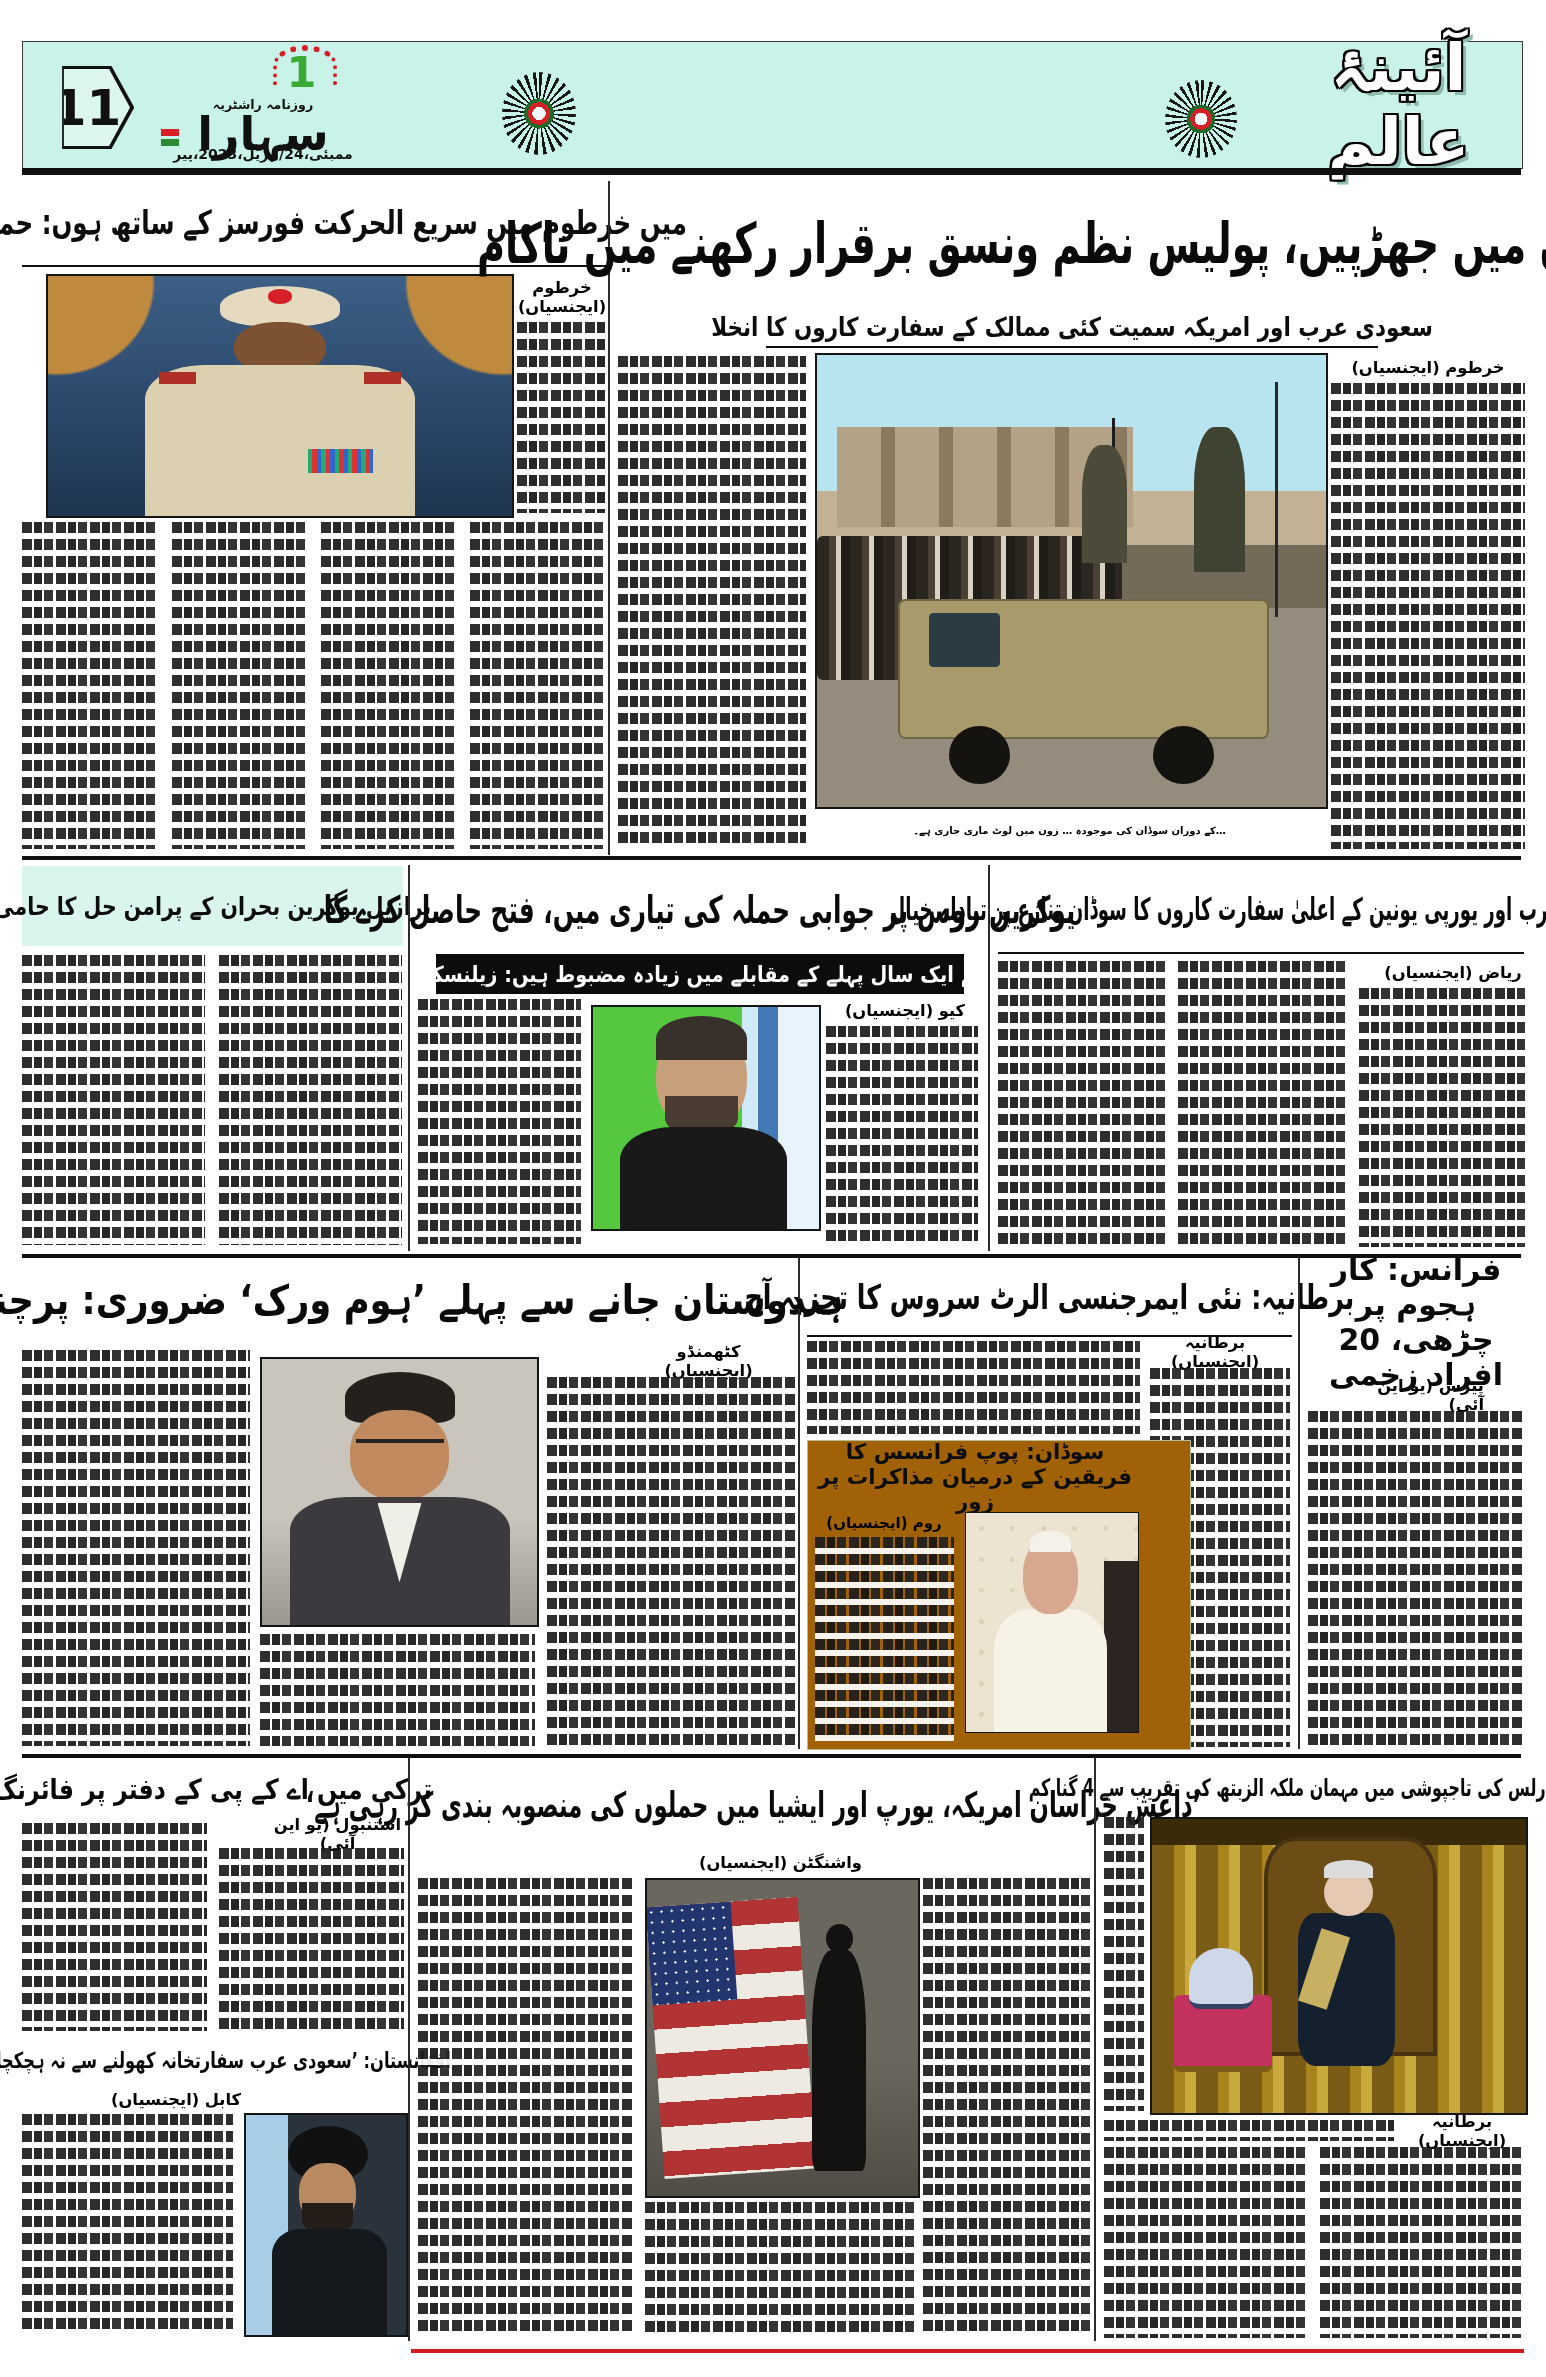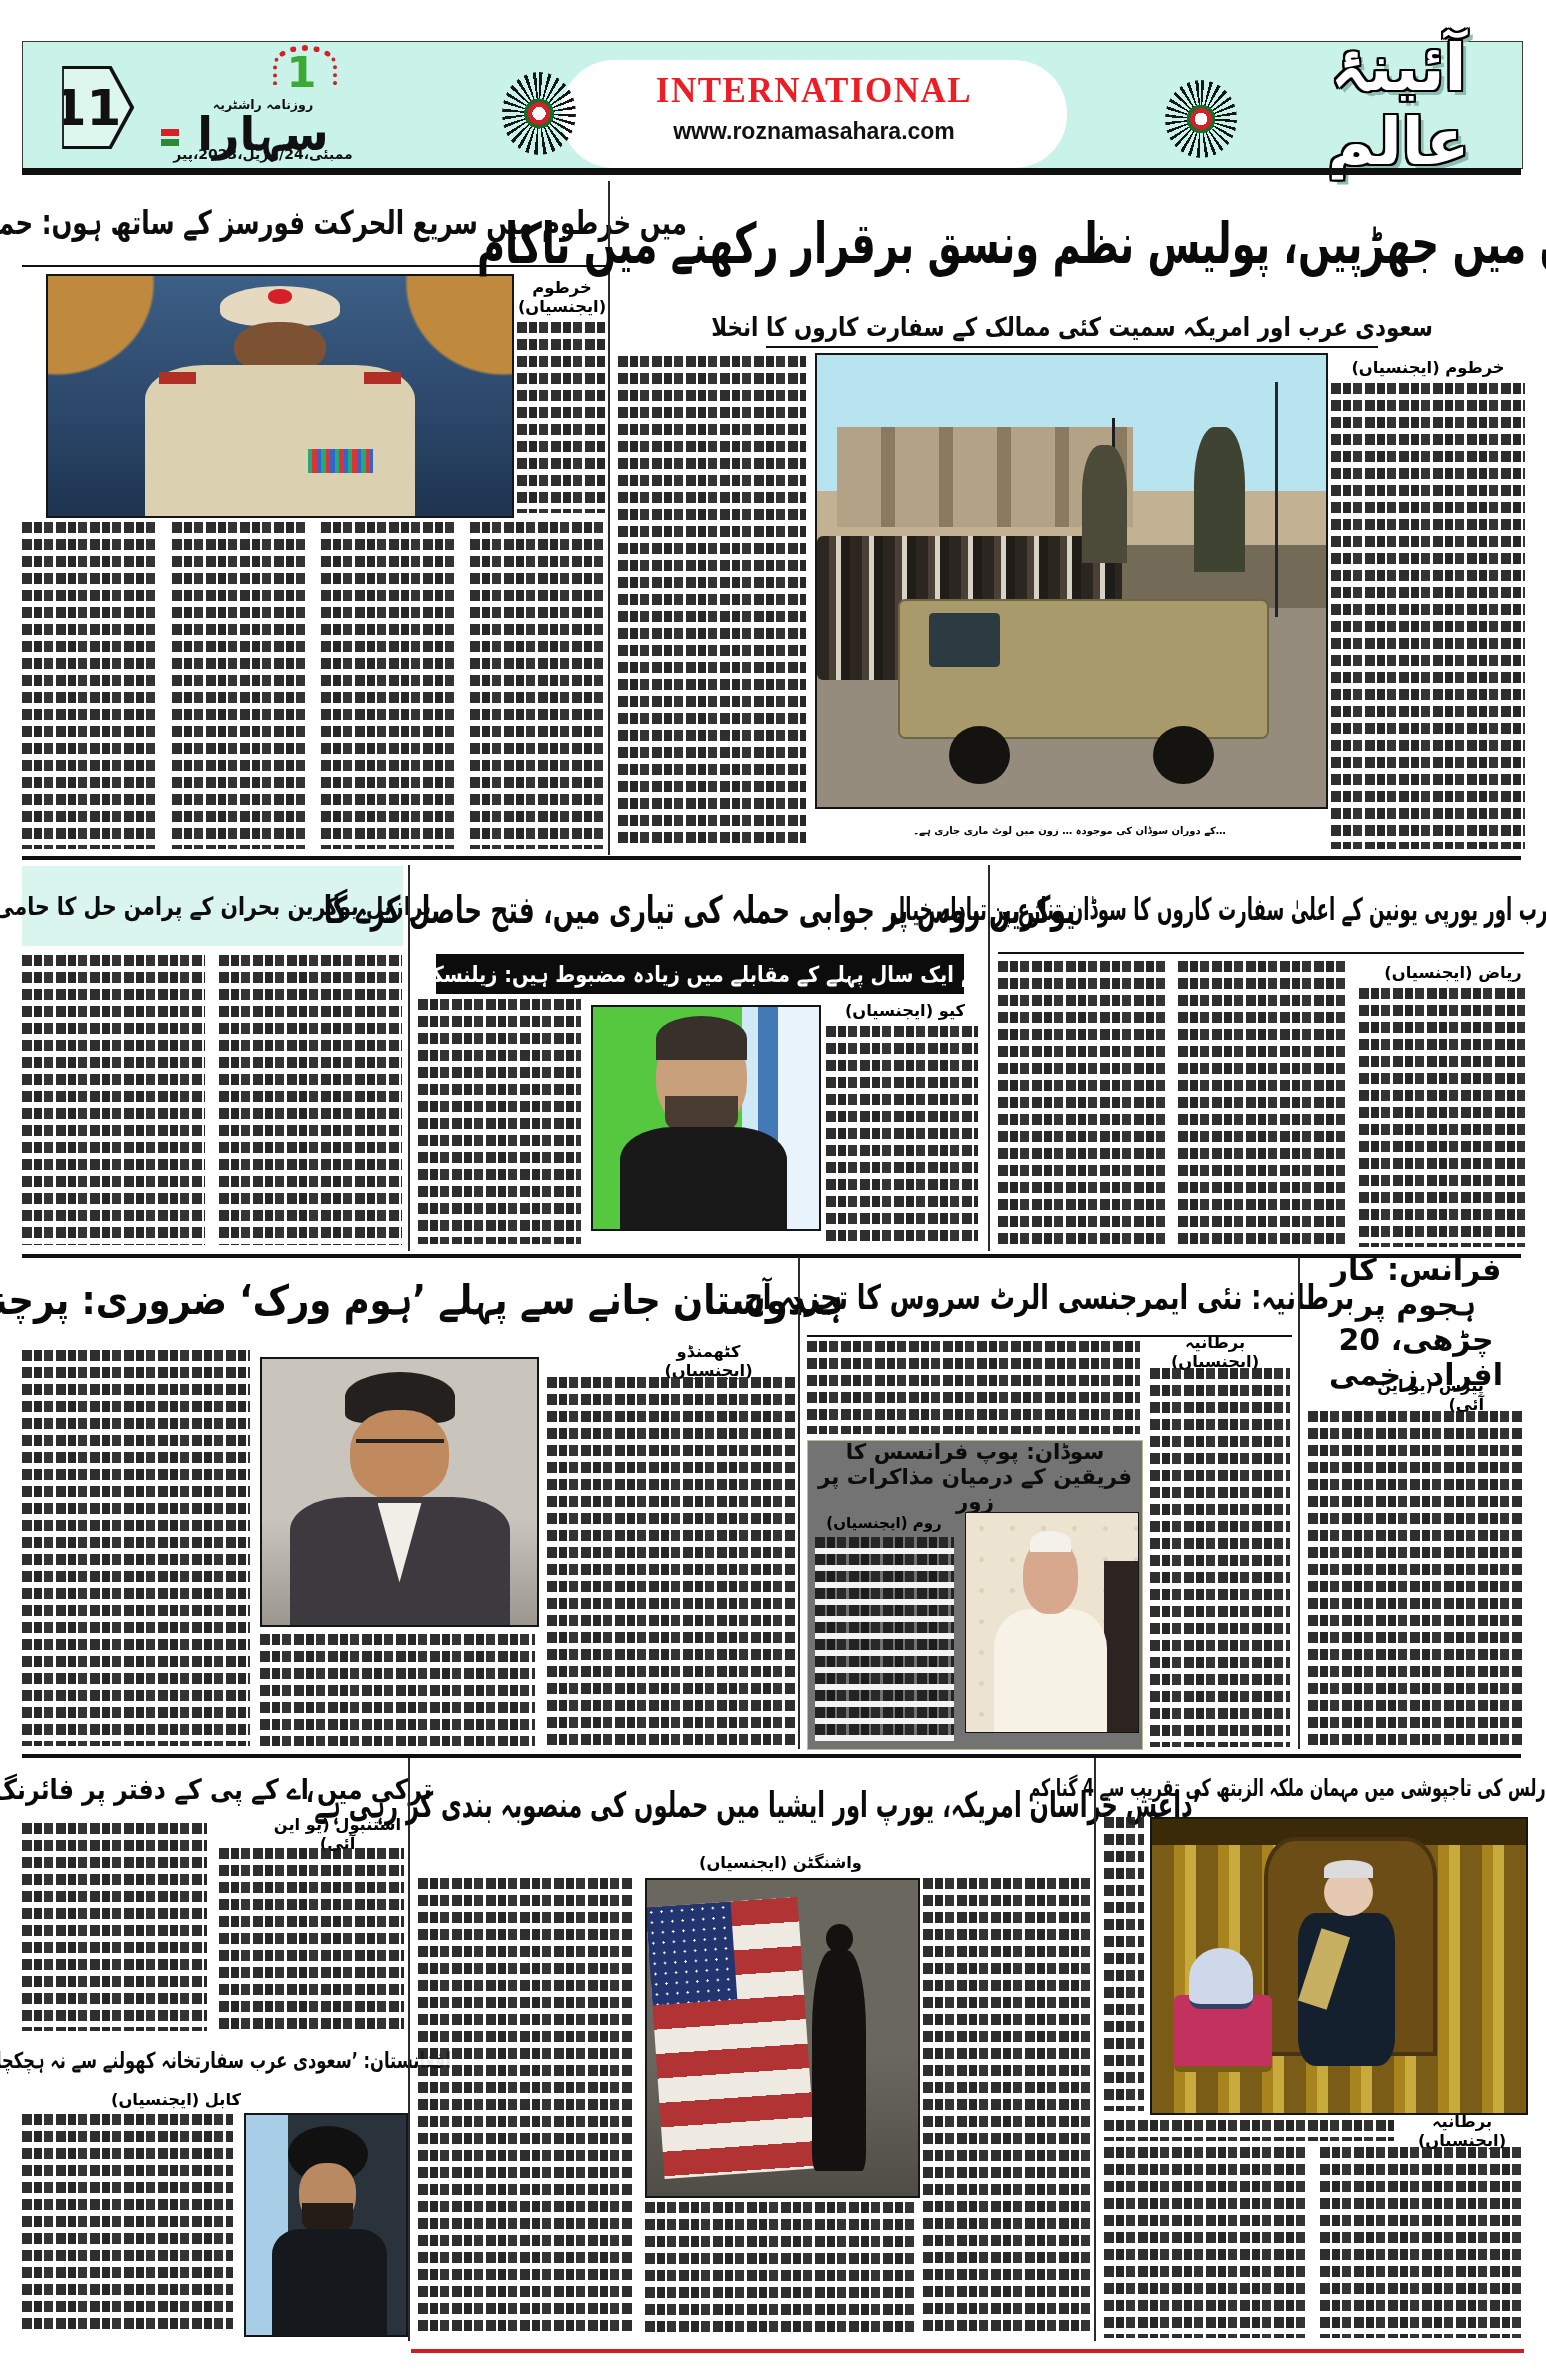--- a/index.html
+++ b/index.html
@@ -26,21 +26,21 @@
   .vr{background:#2b2b2b;}
   .redrule{background:#d11c22;}
   
   .tx{background-image:
       repeating-linear-gradient(180deg, rgba(0,0,0,0) 0 11px, #ffffff 11px 17px),
       repeating-linear-gradient(90deg, #1d1d1d 0 9.6px, rgba(0,0,0,0) 9.6px 12px, #151515 12px 20px, rgba(0,0,0,0) 20px 22px, #232323 22px 31px, rgba(0,0,0,0) 31px 34px);
       opacity:.92;}
   .barhead{background:#0c0c0c;color:#ffffff;}
   .photo{border:2.2px solid #151515;overflow:hidden;}
   .cyanbg{background:#d9f5ee;}
-  .popebox{background:#737373;border:0.7px solid #b9bd92;}
+  .popebox{background:#a16207;border:0.7px solid #b9bd92;padding-left:48px;}
   .dl{font-weight:bold;font-size:16.3px;}
   .cap{font-weight:bold;font-size:10px;}
   
   .pc{position:absolute;}
 </style>
 </head>
 <body>
 
 <div class="page">
 
@@ -53,24 +53,20 @@
     </div>
 
     <div class="abs one-arc" style="left:250px;top:3px;width:56px;height:34px;"></div>
     <div class="abs center" style="left:260px;top:7.4px;width:37px;height:46px;font-size:43px;font-weight:bold;color:#3aaa35;">1</div>
     <div class="abs ur center" style="left:129px;top:53px;width:222px;height:18px;font-size:12.6px;font-weight:bold;color:#111;">روزنامہ راشٹریہ</div>
     <div class="abs ur center" style="left:129px;top:65px;width:222px;height:53px;font-size:46px;font-weight:bold;color:#101010;">سہارا</div>
     <div class="abs" style="left:138px;top:87px;width:18px;height:6.7px;background:#d61f26;"></div>
     <div class="abs" style="left:138px;top:97px;width:18px;height:6.7px;background:#2c8a35;"></div>
     <div class="abs ur center" style="left:129px;top:102px;width:222px;height:19px;font-size:14px;font-weight:bold;color:#111;">ممبئی،24/اپریل،2023،پیر</div>
 
-    <div class="abs whitepanel" style="left:538px;top:18px;width:506px;height:108px;">
-      <div class="abs center" style="left:0;top:10.3px;width:506px;height:41px;font-family:'Liberation Serif',serif;font-weight:bold;font-size:35px;letter-spacing:1.5px;color:#ee1c25;">INTERNATIONAL</div>
-      <div class="abs center" style="left:0;top:56px;width:506px;height:31px;font-family:'Liberation Sans',sans-serif;font-weight:bold;font-size:23px;color:#111;">www.roznamasahara.com</div>
-    </div>
 
     <div class="abs burst" style="left:479px;top:30px;width:74px;height:83px;"></div>
     <div class="abs burst" style="left:1142px;top:38px;width:72px;height:78px;"></div>
 
     <div class="abs ur center outline-ur" style="left:1257px;top:13.3px;width:237px;height:99px;font-size:64px;font-weight:bold;">آئینۂ عالم</div>
   </div>
   <div class="abs hr" style="left:22px;top:168px;width:1499px;height:6.7px;"></div>
 
   <div class="abs ur center fit" style="left: 22px; top: 185px; width: 584px; height: 75px; font-size: 33px; font-weight: bold; color: rgb(13, 13, 13); transform: scaleX(0.741784); transform-origin: center center;">میں خرطوم میں سریع الحرکت فورسز کے ساتھ ہوں: حمیدتی</div>
   <div class="abs hr" style="left:22px;top:265px;width:584px;height:2.2px;"></div>

